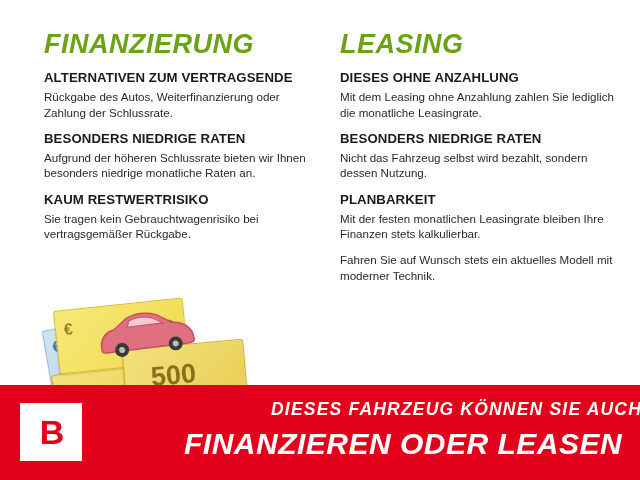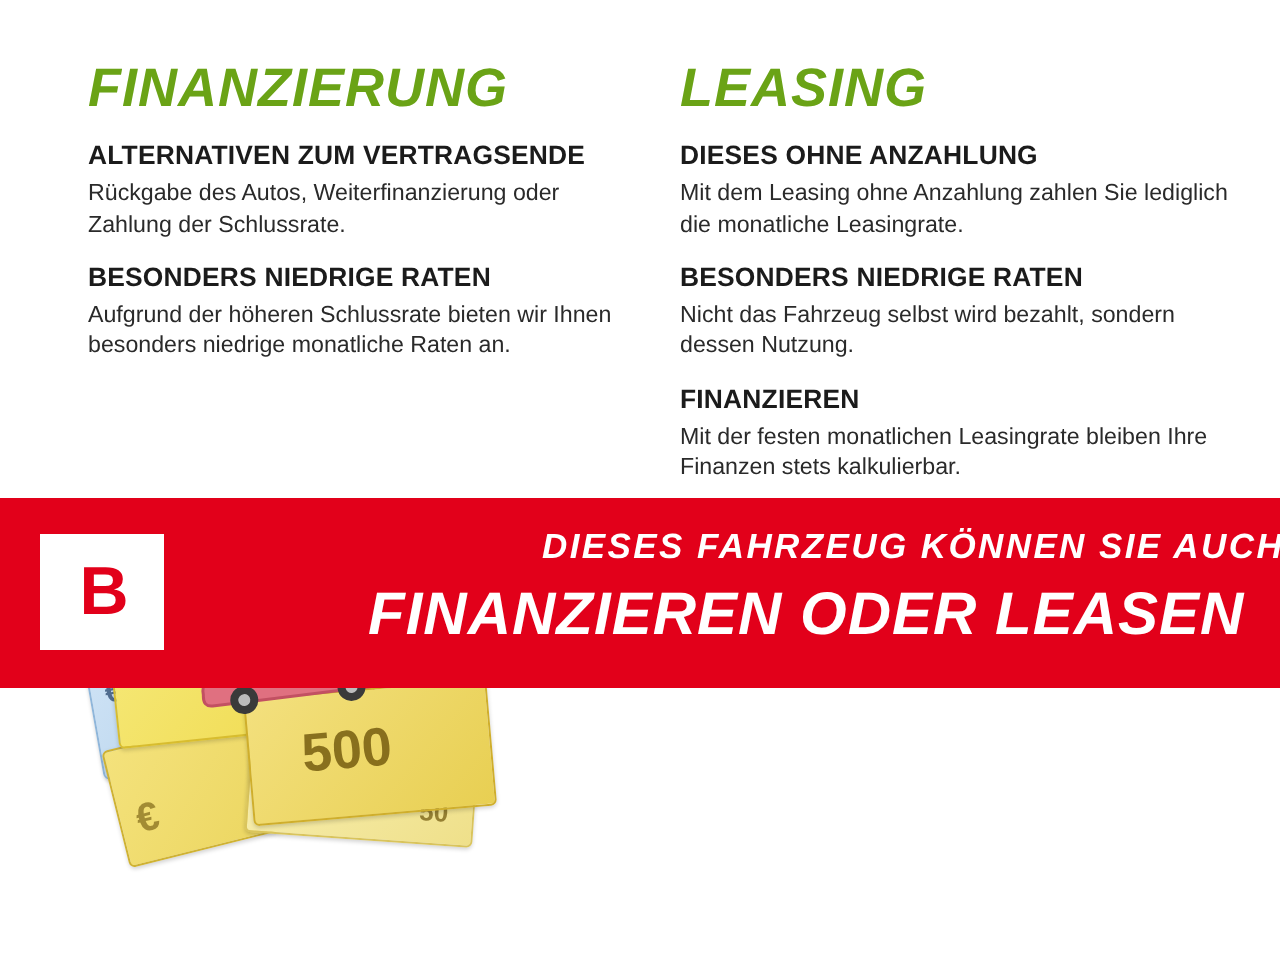--- a/index.html
+++ b/index.html
@@ -9,21 +9,21 @@
   body {
     width: 640px;
     height: 480px;
     overflow: hidden;
     background: #ffffff;
     font-family: "Liberation Sans", sans-serif;
   }
   .page {
     position: relative;
     width: 640px;
-    height: 344px;
+    height: 480px;
     background: #ffffff;
     box-sizing: border-box;
   }
   
   .columns {
     position: absolute;
     top: 30px;
     left: 44px;
     width: 570px;
     display: flex;
@@ -193,41 +193,46 @@
         <p class="block-title">ALTERNATIVEN ZUM VERTRAGSENDE</p>
         <p class="block-body">Rückgabe des Autos, Weiterfinanzierung oder Zahlung der Schlussrate.</p>
       </div>
 
       <div class="block">
         <p class="block-title">BESONDERS NIEDRIGE RATEN</p>
         <p class="block-body">Aufgrund der höheren Schlussrate bieten wir Ihnen besonders niedrige monatliche Raten an.</p>
       </div>
 
 
+      <div class="block">
+        <p class="block-title">KAUM RESTWERTRISIKO</p>
+        <p class="block-body">Sie tragen kein Gebrauchtwagenrisiko bei vertragsgemäßer Rückgabe.</p>
+      </div>
     </div>
 
     <div class="col">
       <h2 class="col-head">LEASING</h2>
 
       <div class="block">
         <p class="block-title">DIESES OHNE ANZAHLUNG</p>
         <p class="block-body">Mit dem Leasing ohne Anzahlung zahlen Sie lediglich die monatliche Leasingrate.</p>
       </div>
 
       <div class="block">
         <p class="block-title">BESONDERS NIEDRIGE RATEN</p>
         <p class="block-body">Nicht das Fahrzeug selbst wird bezahlt, sondern dessen Nutzung.</p>
       </div>
 
       <div class="block">
-        <p class="block-title">FINANZIEREN</p>
+        <p class="block-title">PLANBARKEIT</p>
         <p class="block-body">Mit der festen monatlichen Leasingrate bleiben Ihre Finanzen stets kalkulierbar.</p>
       </div>
 
       <div class="block">
+        <p class="block-body">Fahren Sie auf Wunsch stets ein aktuelles Modell mit moderner Technik.</p>
       </div>
     </div>
 
   </div>
 
   <div class="money">
     <div class="note n100">
       <span class="euro">€</span>
       <span class="val">100</span>
     </div>

